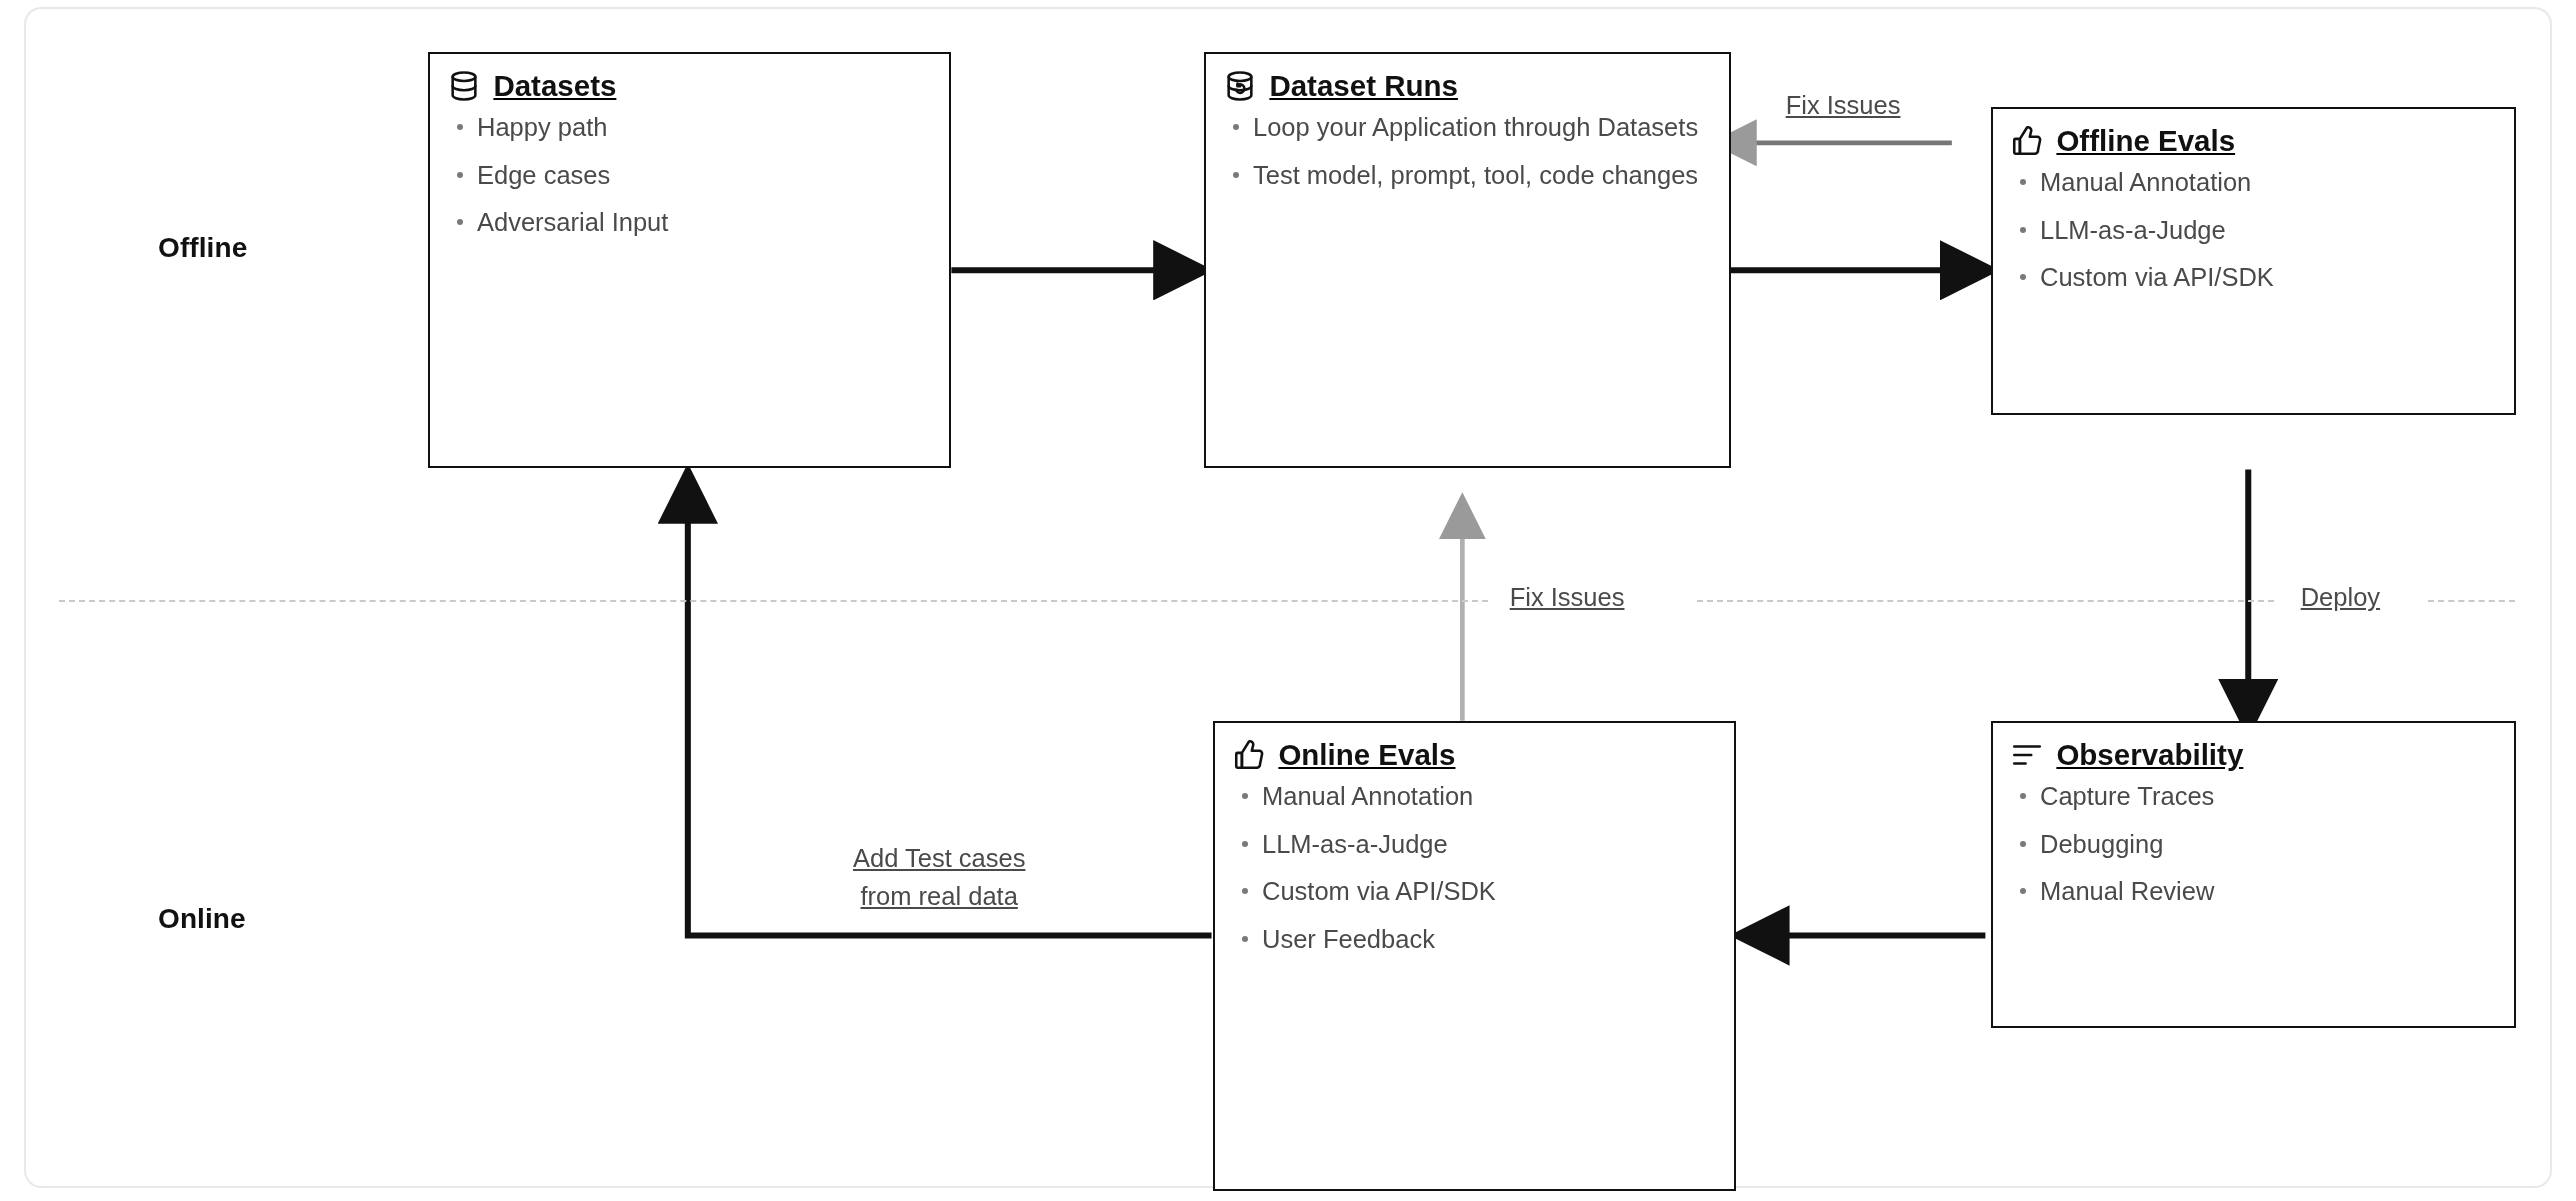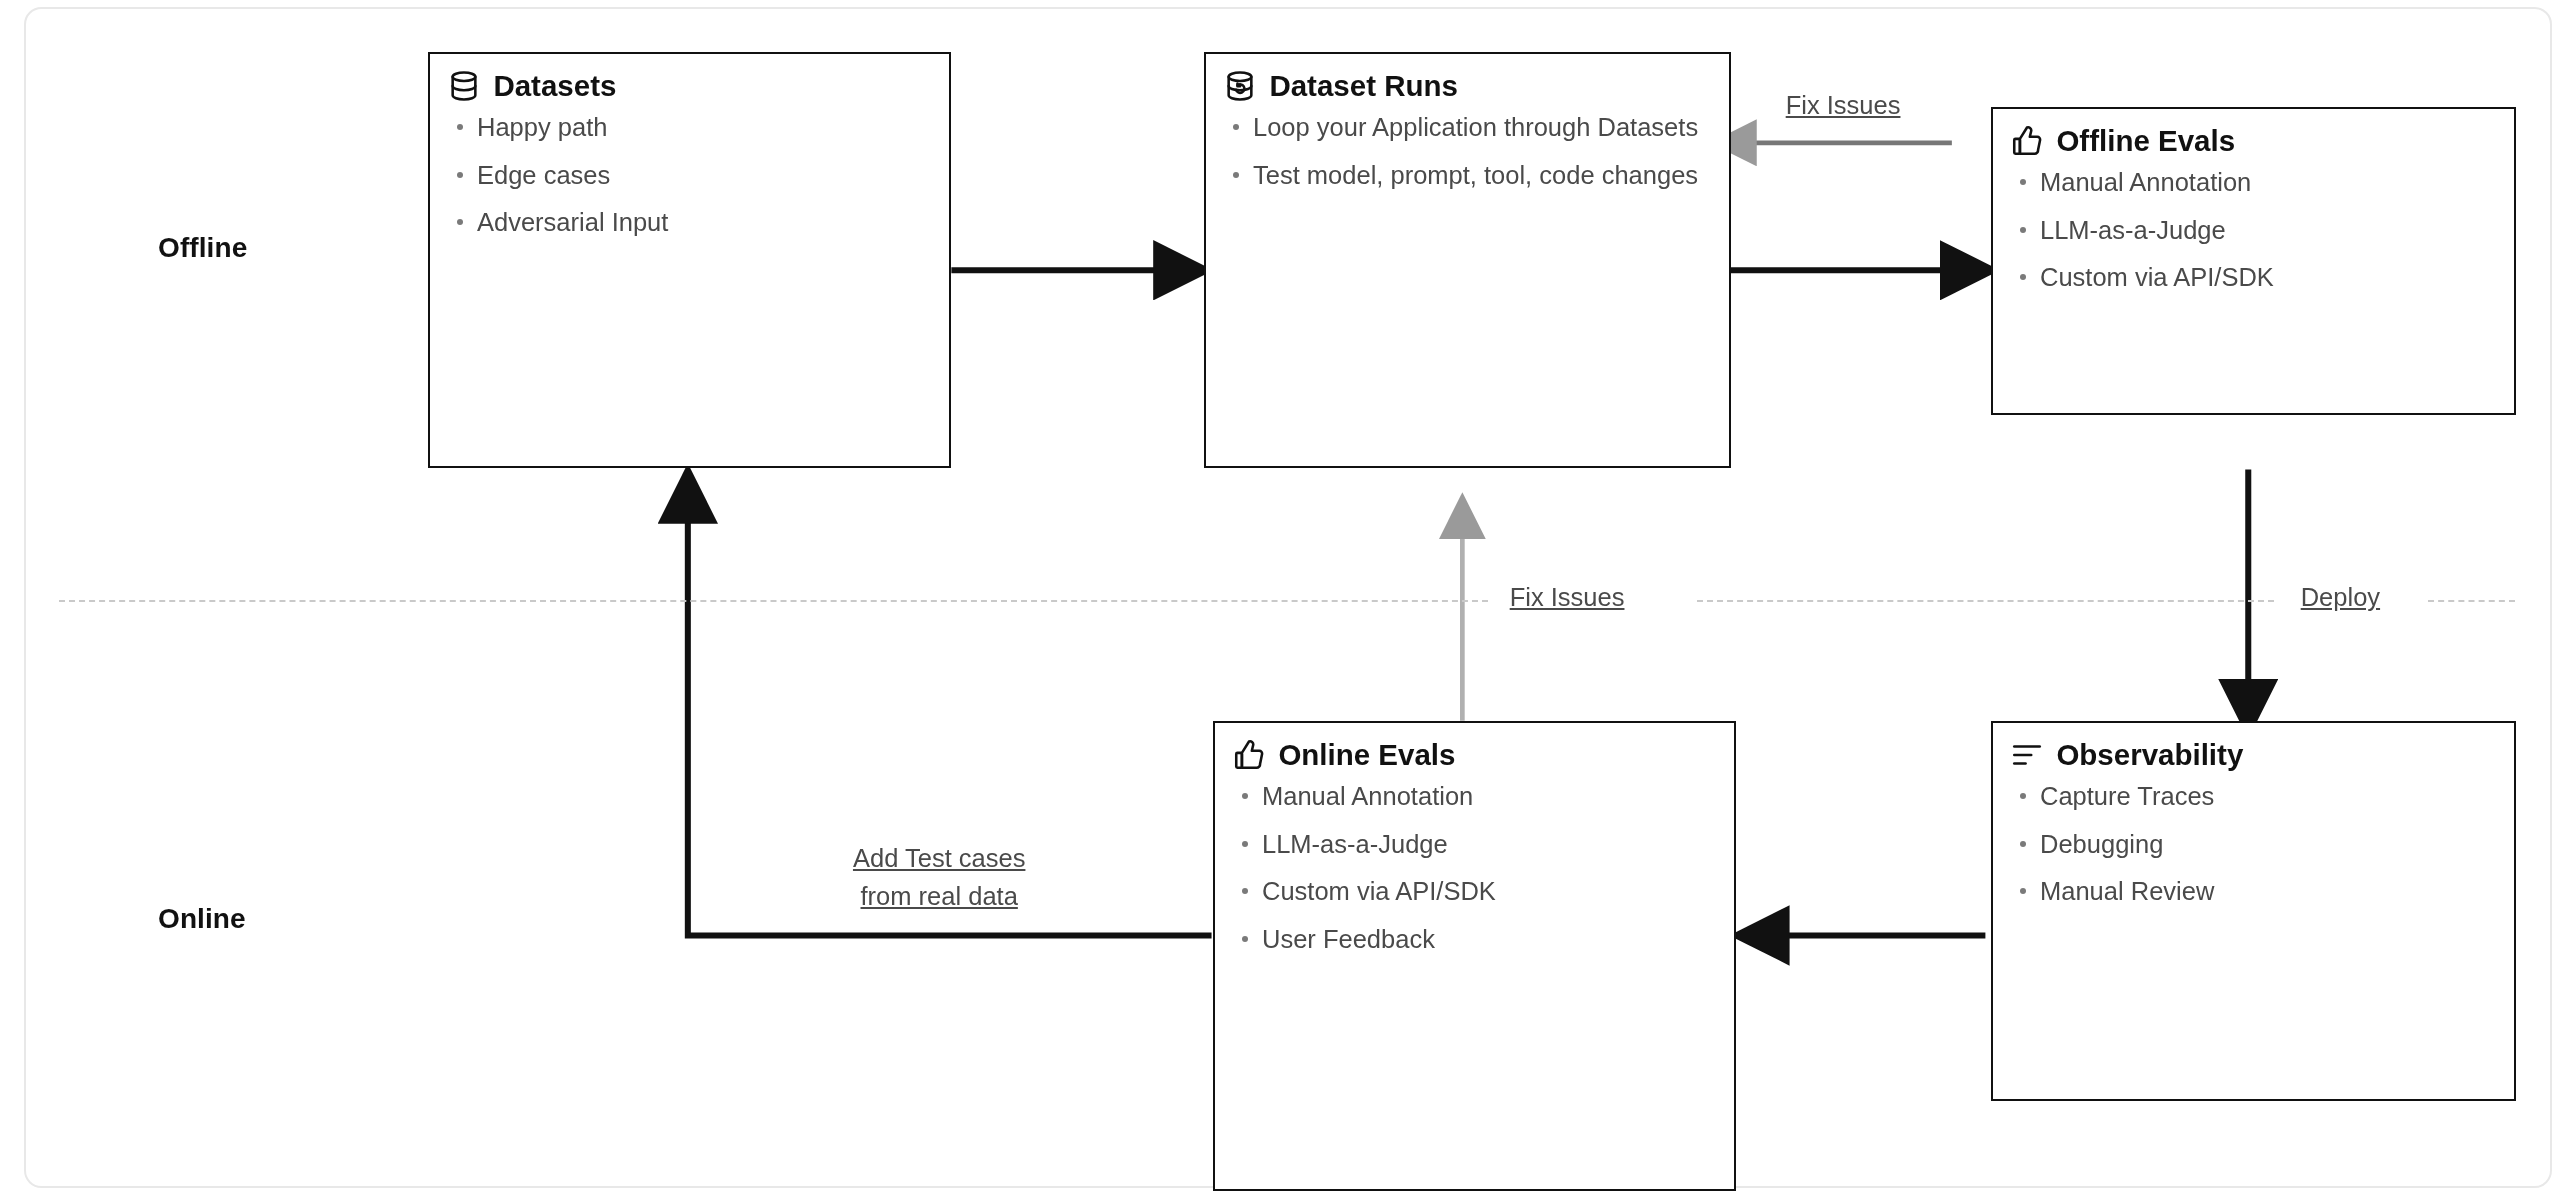--- a/index.html
+++ b/index.html
@@ -51,20 +51,21 @@
     position: absolute;
     background: #ffffff;
     border: 2.7px solid #111111;
     box-sizing: border-box;
   }
   .node-head {
     display: flex;
     align-items: center;
     gap: 12px;
     padding: 14.8px 17.4px 0 17.4px;
+    text-decoration: underline;
   }
   .node-title {
     font-size: 29.5px;
     font-weight: bold;
     color: #111111;
     white-space: nowrap;
   }
   .node-icon {
     width: 34px;
     height: 34px;
@@ -228,21 +229,21 @@
       <span class="node-title">Online Evals</span>
     </div>
     <ul class="bullets">
       <li>Manual Annotation</li>
       <li>LLM-as-a-Judge</li>
       <li>Custom via API/SDK</li>
       <li>User Feedback</li>
     </ul>
   </div>
 
-  <div class="node" style="left:1991px; top:721px; width:525px; height:380px;">
+  <div class="node" style="left:1991px; top:721px; width:525px; height:307px;">
     <div class="node-head">
       <span class="node-icon">
         <svg viewBox="0 0 24 24" width="34" height="34" fill="none" stroke="#111111" stroke-width="1.8" stroke-linecap="round" stroke-linejoin="round">
           <path d="M3 6h18"></path>
             <path d="M3 12h12"></path>
             <path d="M3 18h8"></path>
         </svg>
       </span>
       <span class="node-title">Observability</span>
     </div>

